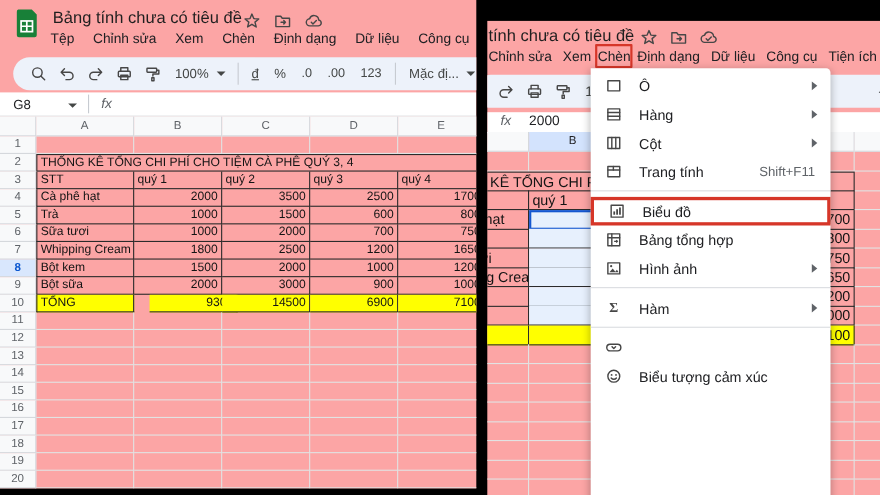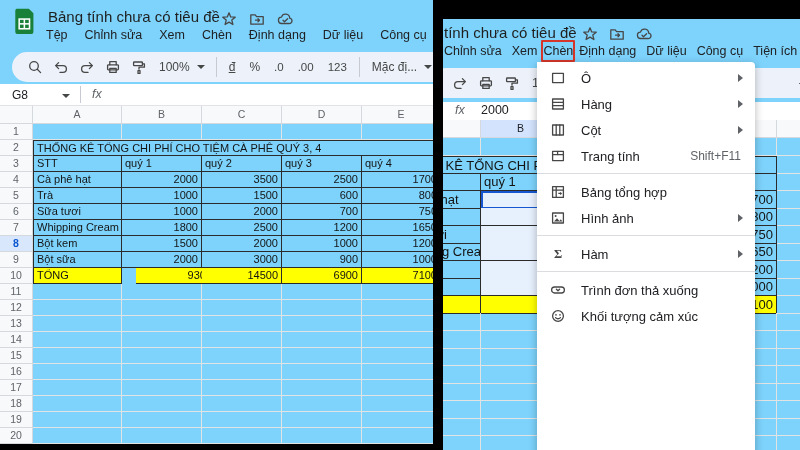--- a/index.html
+++ b/index.html
@@ -1,18 +1,18 @@
 <!DOCTYPE html>
 <html><head>
 <meta charset="utf-8">
 <style>
   html,body{margin:0;padding:0;}
   body{width:800px;height:450px;background:#000;position:relative;overflow:hidden;
        font-family:"Liberation Sans",sans-serif;-webkit-font-smoothing:antialiased;}
-  .panel{position:absolute;background:#7dd3fc;overflow:hidden;}
+  .panel{position:absolute;background:#fca5a5;overflow:hidden;}
   #left-panel{left:0;top:0;width:433px;height:444px;}
   #right-panel{left:443px;top:19px;width:357px;height:444px;}
   .abs{position:absolute;}
   .doc-title{font-size:15px;color:#1f1f1f;white-space:nowrap;}
   .menubar{display:flex;align-items:center;font-size:12.5px;color:#202124;white-space:nowrap;}
   .menubar .mi{padding:2px 0;cursor:default;}
   .redbox{border:2px solid #d63629;padding:0 4px;margin:-2px -6px;border-radius:1px;}
   .toolbar{background:#edf2fa;border-radius:18px;display:flex;align-items:center;color:#444746;}
   .toolbar .tb{display:flex;align-items:center;justify-content:center;flex:none;}
   .toolbar .txt{font-size:12px;color:#444746;text-align:center;}
@@ -488,20 +488,32 @@
             <rect x="2.6" y="3.4" width="10.8" height="9.2" fill="none" stroke="#474747" stroke-width="1.3" stroke-linecap="round" stroke-linejoin="round"></rect>
             <line x1="2.6" y1="6.6" x2="13.4" y2="6.6" fill="none" stroke="#474747" stroke-width="1.3" stroke-linecap="round" stroke-linejoin="round"></line>
             <line x1="7.6" y1="3.4" x2="7.6" y2="6.6" fill="none" stroke="#474747" stroke-width="1.3" stroke-linecap="round" stroke-linejoin="round"></line>
           </svg>
         </span>
         <span class="lbl">Trang tính</span>
         <span class="sp"></span>
         <span class="sc">Shift+F11</span>
       </div>
       <div class="mdiv"></div>
+      <div class="mitem hl" style="border-color: rgb(214, 54, 41);">
+        <span class="icon16">
+          <svg width="16" height="16" viewBox="0 0 16 16">
+            <rect x="2.6" y="2.6" width="10.8" height="10.8" fill="none" stroke="#474747" stroke-width="1.3" stroke-linecap="round" stroke-linejoin="round"></rect>
+            <rect x="4.6" y="8.2" width="1.6" height="3" fill="#474747"></rect>
+            <rect x="7.2" y="6.2" width="1.6" height="5" fill="#474747"></rect>
+            <rect x="9.8" y="4.6" width="1.6" height="6.6" fill="#474747"></rect>
+          </svg>
+        </span>
+        <span class="lbl">Biểu đồ</span>
+        <span class="sp"></span>
+      </div>
       <div class="mitem">
         <span class="icon16">
           <svg width="16" height="16" viewBox="0 0 16 16">
             <rect x="2.6" y="2.6" width="10.8" height="10.8" fill="none" stroke="#474747" stroke-width="1.3" stroke-linecap="round" stroke-linejoin="round"></rect>
             <line x1="6.2" y1="2.6" x2="6.2" y2="13.4" fill="none" stroke="#474747" stroke-width="1.3" stroke-linecap="round" stroke-linejoin="round"></line>
             <line x1="2.6" y1="6.2" x2="13.4" y2="6.2" fill="none" stroke="#474747" stroke-width="1.3" stroke-linecap="round" stroke-linejoin="round"></line>
             <path d="M8.3 9.4 h3 m-1.1 -1.1 l1.1 1.1 -1.1 1.1" stroke="#474747" fill="none" stroke-width="1.1"></path>
           </svg>
         </span>
         <span class="lbl">Bảng tổng hợp</span>
@@ -531,29 +543,28 @@
         <span class="subarrow"></span>
       </div>
       <div class="mdiv"></div>
       <div class="mitem">
         <span class="icon16">
           <svg width="16" height="16" viewBox="0 0 16 16">
             <rect x="1.6" y="5" width="12.8" height="6" rx="3" fill="none" stroke="#474747" stroke-width="1.3" stroke-linecap="round" stroke-linejoin="round"></rect>
             <path d="M6.4 7.2 l1.6 1.6 1.6 -1.6" fill="none" stroke="#474747" stroke-width="1.3" stroke-linecap="round" stroke-linejoin="round"></path>
           </svg>
         </span>
-        <span class="lbl">Trình đơn thả xuống</span>
         <span class="sp"></span>
       </div>
       <div class="mitem">
         <span class="icon16">
           <svg width="16" height="16" viewBox="0 0 16 16">
             <circle cx="8" cy="8" r="5.4" fill="none" stroke="#474747" stroke-width="1.3" stroke-linecap="round" stroke-linejoin="round"></circle>
             <circle cx="6" cy="6.8" r="0.85" fill="#474747"></circle>
             <circle cx="10" cy="6.8" r="0.85" fill="#474747"></circle>
             <path d="M5.6 9.6 a3.1 3.1 0 0 0 4.8 0" fill="none" stroke="#474747" stroke-width="1.3" stroke-linecap="round" stroke-linejoin="round"></path>
           </svg>
         </span>
-        <span class="lbl">Khối tượng cảm xúc</span>
+        <span class="lbl">Biểu tượng cảm xúc</span>
         <span class="sp"></span>
       </div>
     </div>
 </div>
 
 </body></html>

